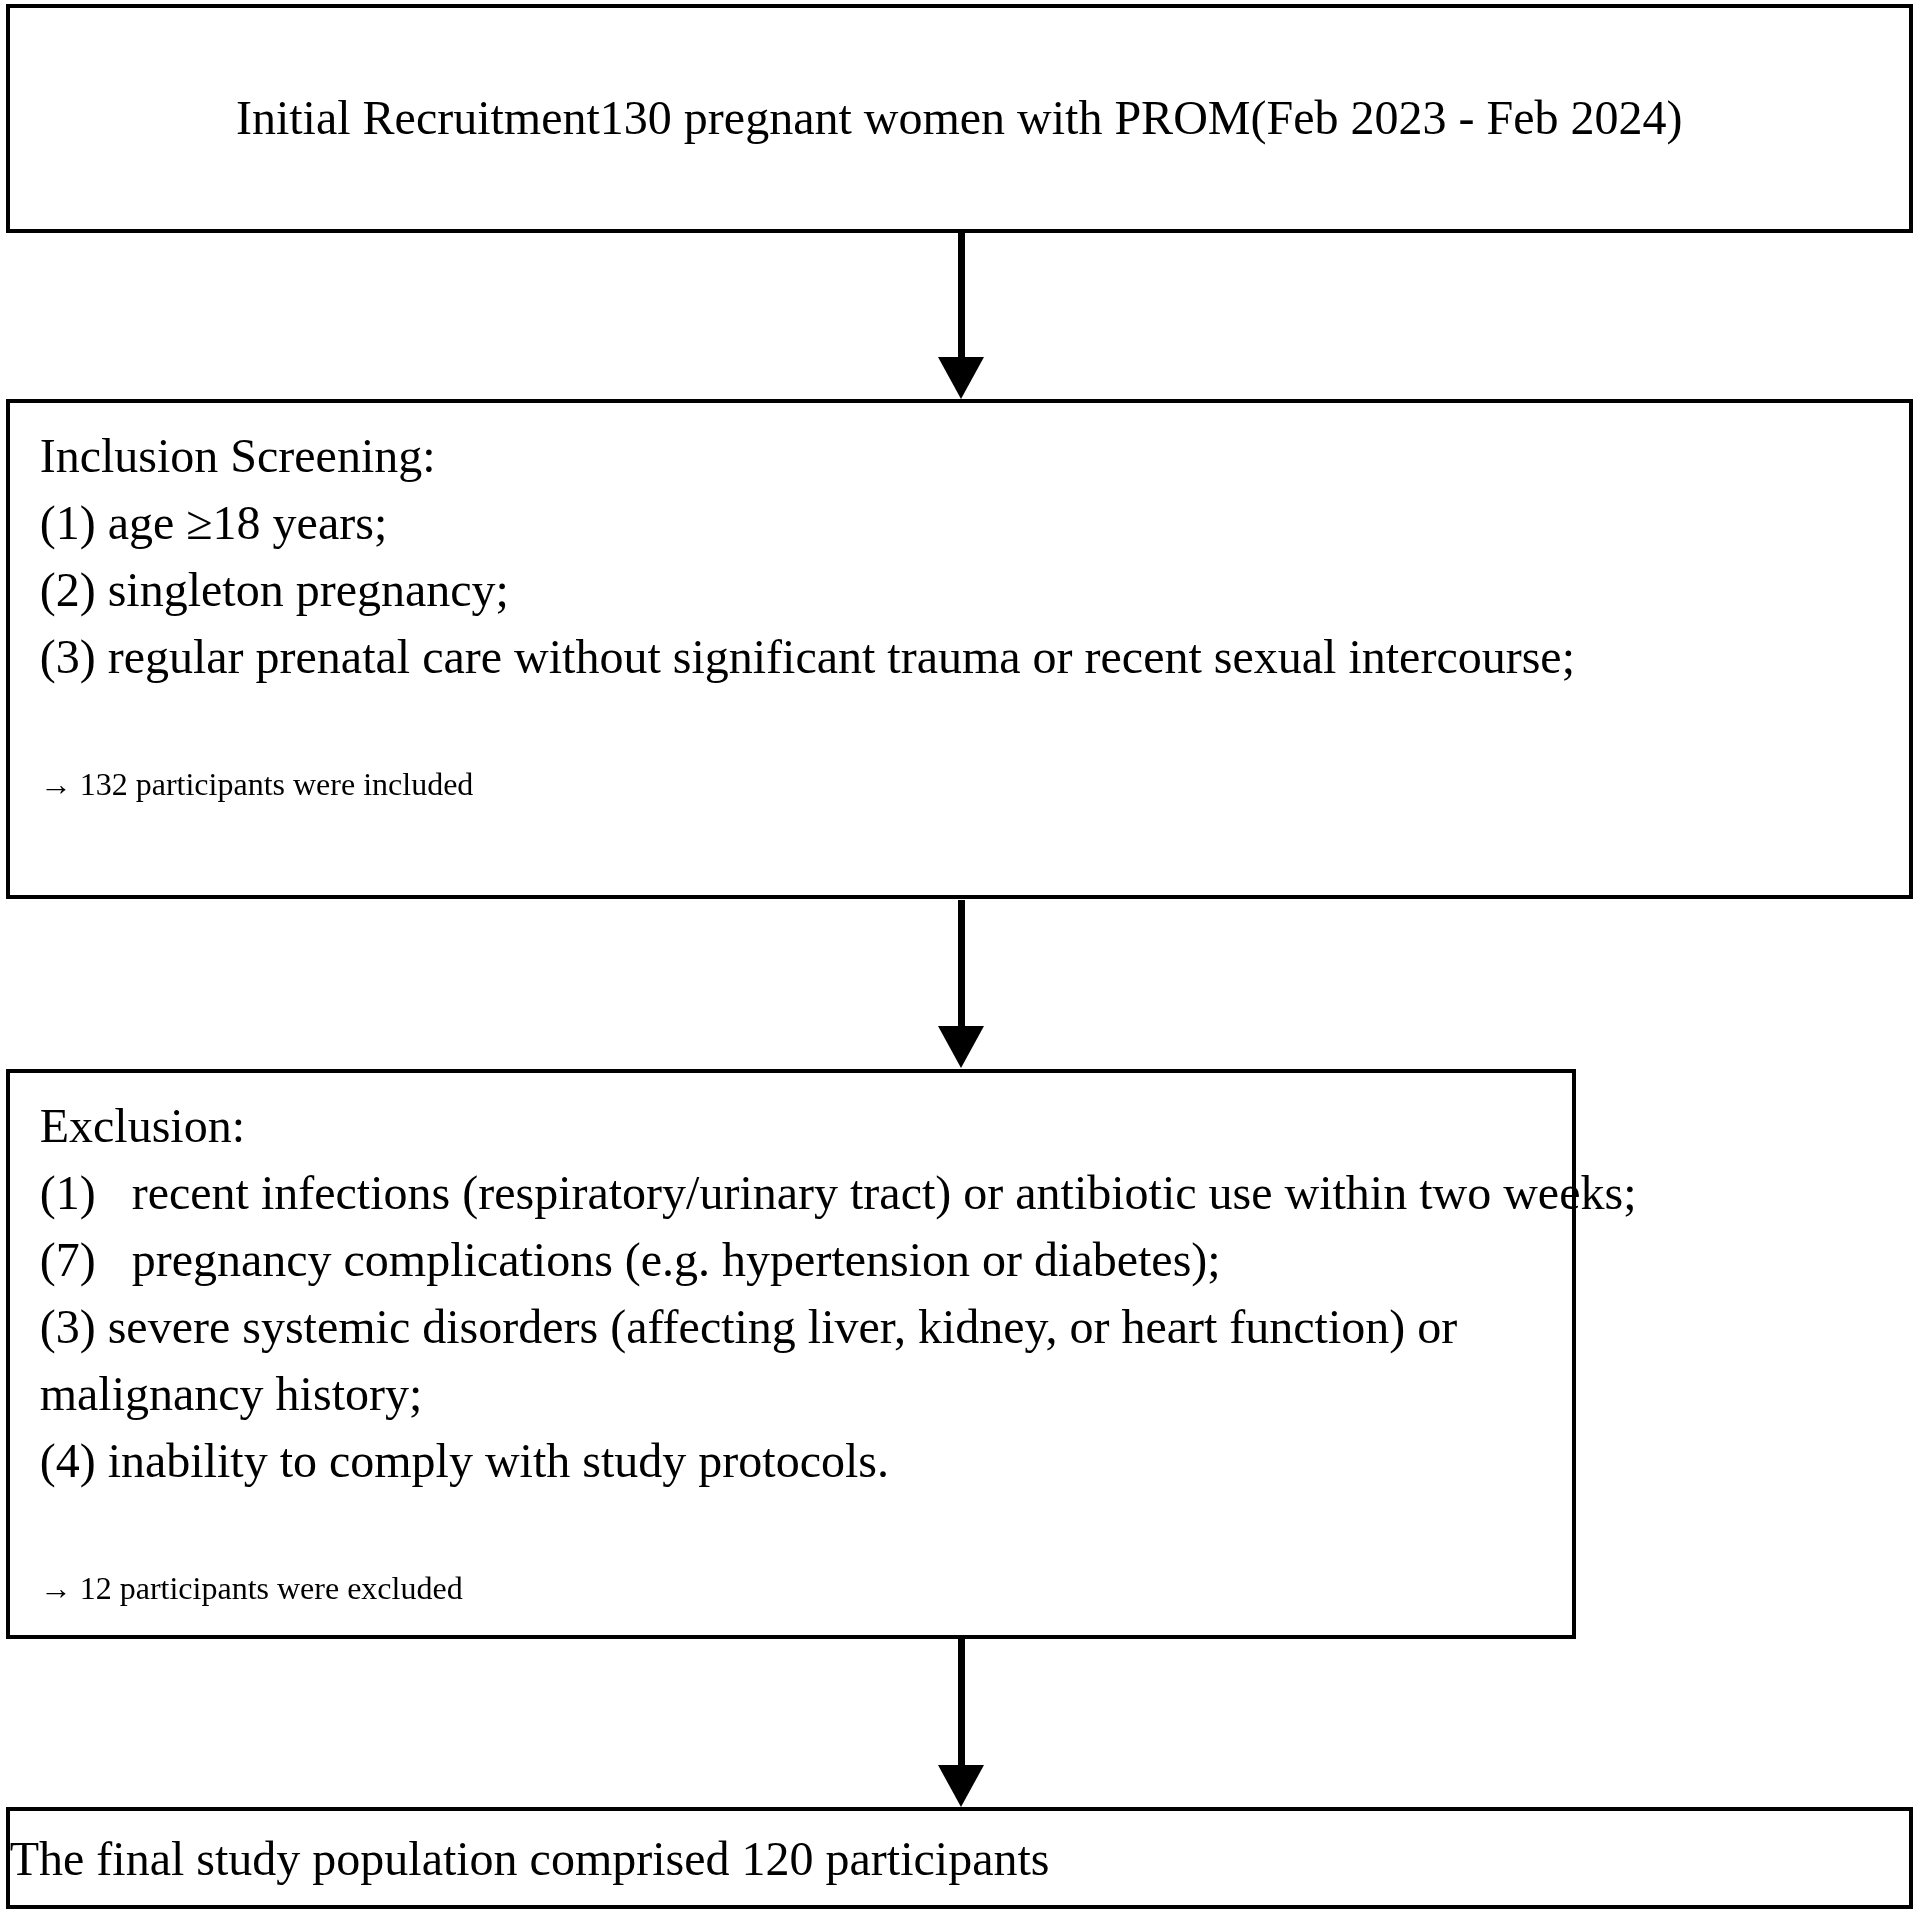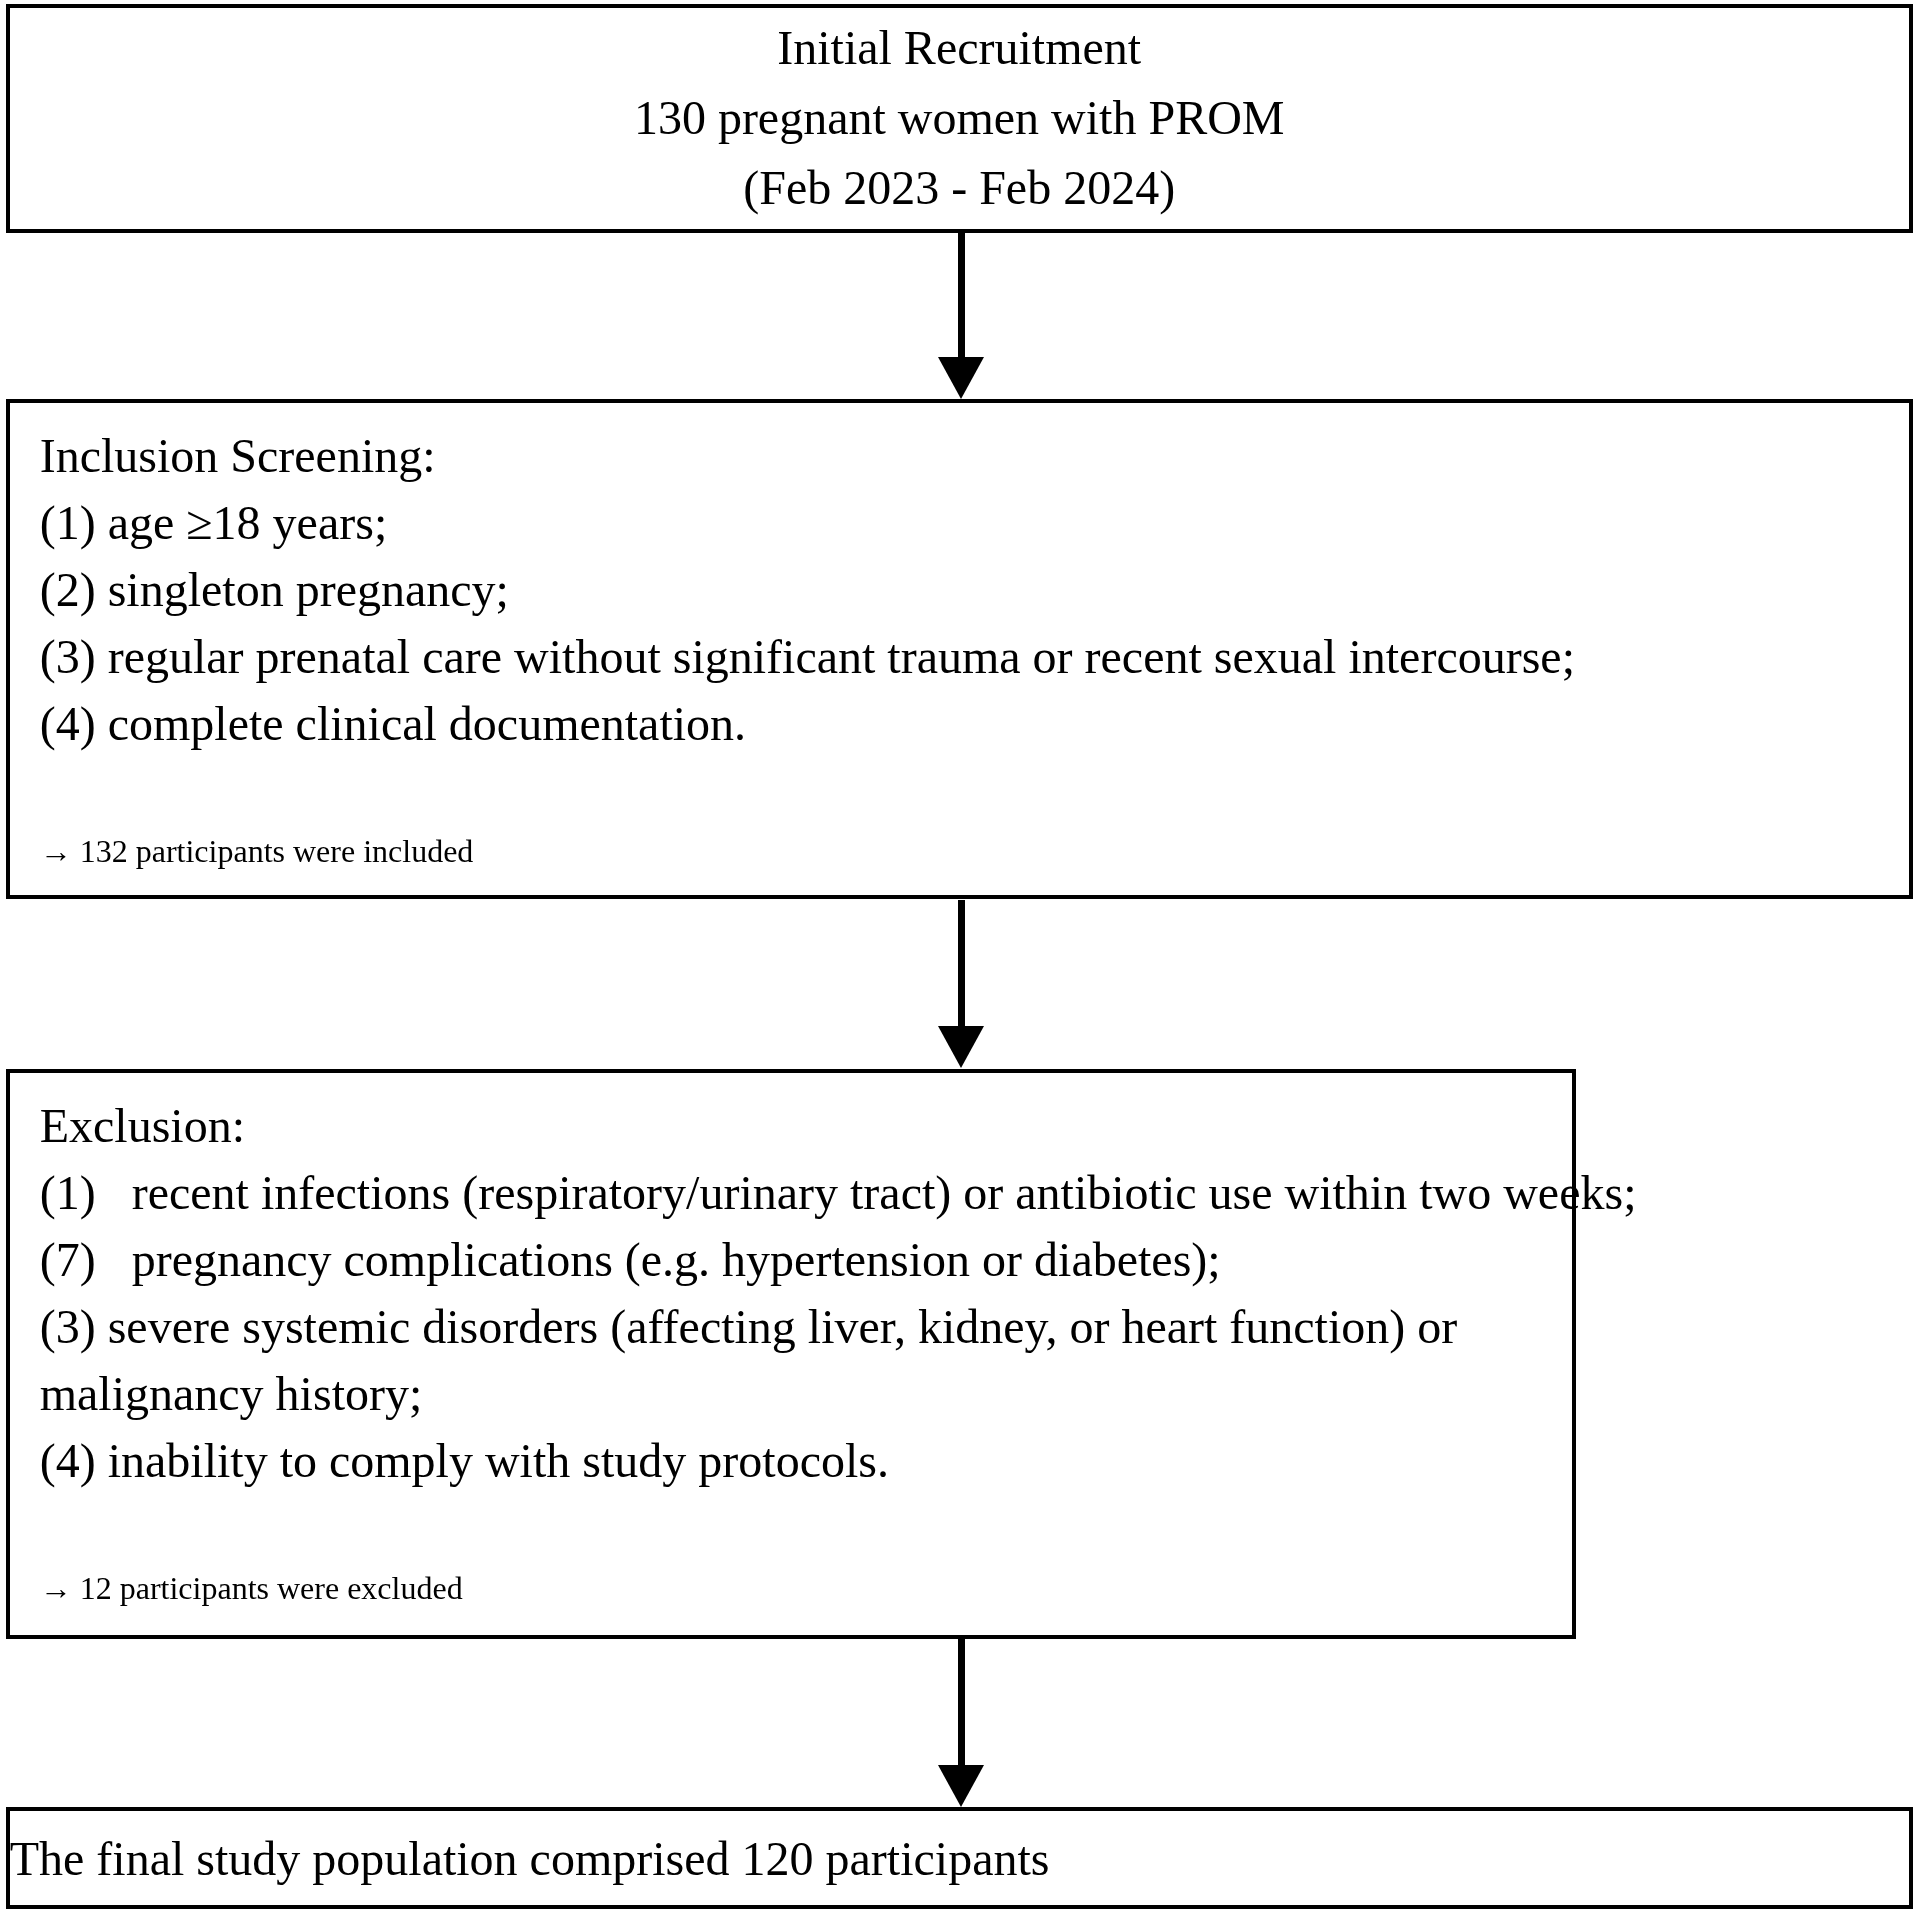--- a/index.html
+++ b/index.html
@@ -31,21 +31,21 @@
     background: #ffffff;
   }
 
   
   #box-initial {
     left: 5.7px;
     top: 3.8px;
     width: 1907px;
     height: 229px;
     display: flex;
-    flex-direction: column;
+    flex-direction: row;
     align-items: center;
     justify-content: center;
   }
   #box-initial .line {
     font-size: 48px;
     line-height: 70px;
     text-align: center;
     white-space: pre;
   }
 
@@ -147,21 +147,20 @@
   <div class="connector" id="connector-1">
     <div class="stem"></div>
     <div class="head"></div>
   </div>
 
   <div class="node-box" id="box-inclusion">
     <div class="body-line">Inclusion Screening:</div>
     <div class="body-line">(1) age ≥18 years;</div>
     <div class="body-line">(2) singleton pregnancy;</div>
     <div class="body-line">(3) regular prenatal care without significant trauma or recent sexual intercourse;</div>
-    <div class="body-line">(4) complete clinical documentation.</div>
     <div class="spacer-line"></div>
     <div class="result-line">→ 132 participants were included</div>
   </div>
 
   <div class="connector" id="connector-2">
     <div class="stem"></div>
     <div class="head"></div>
   </div>
 
   <div class="node-box" id="box-exclusion">

